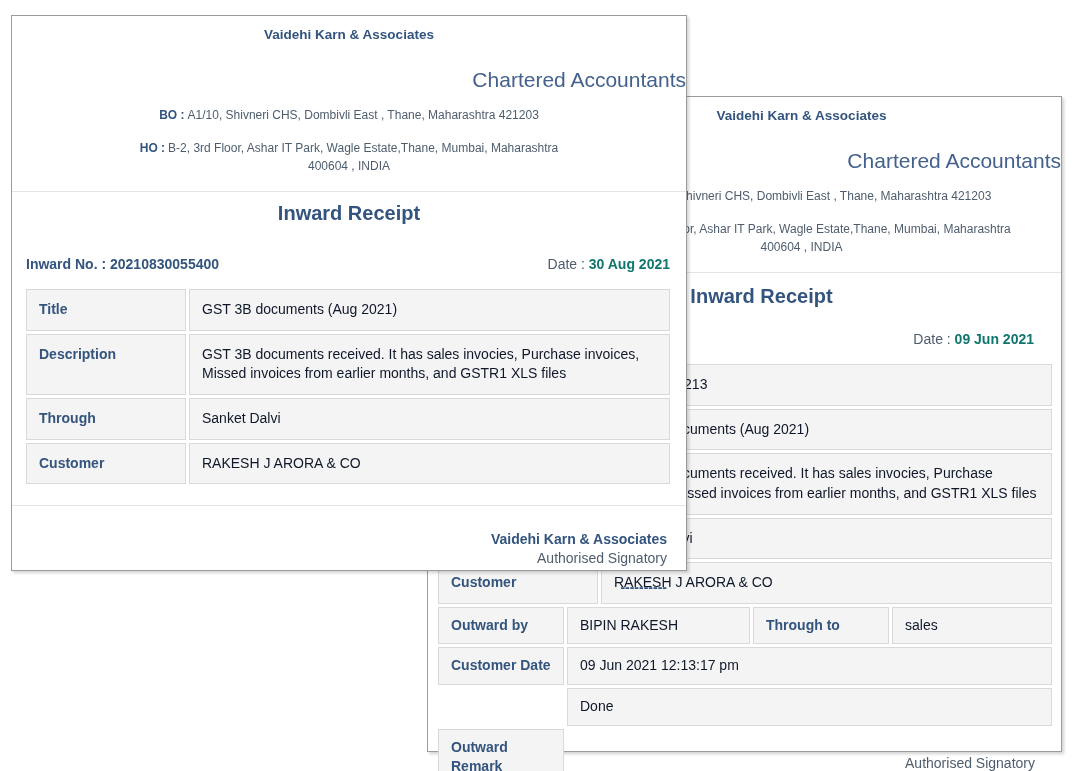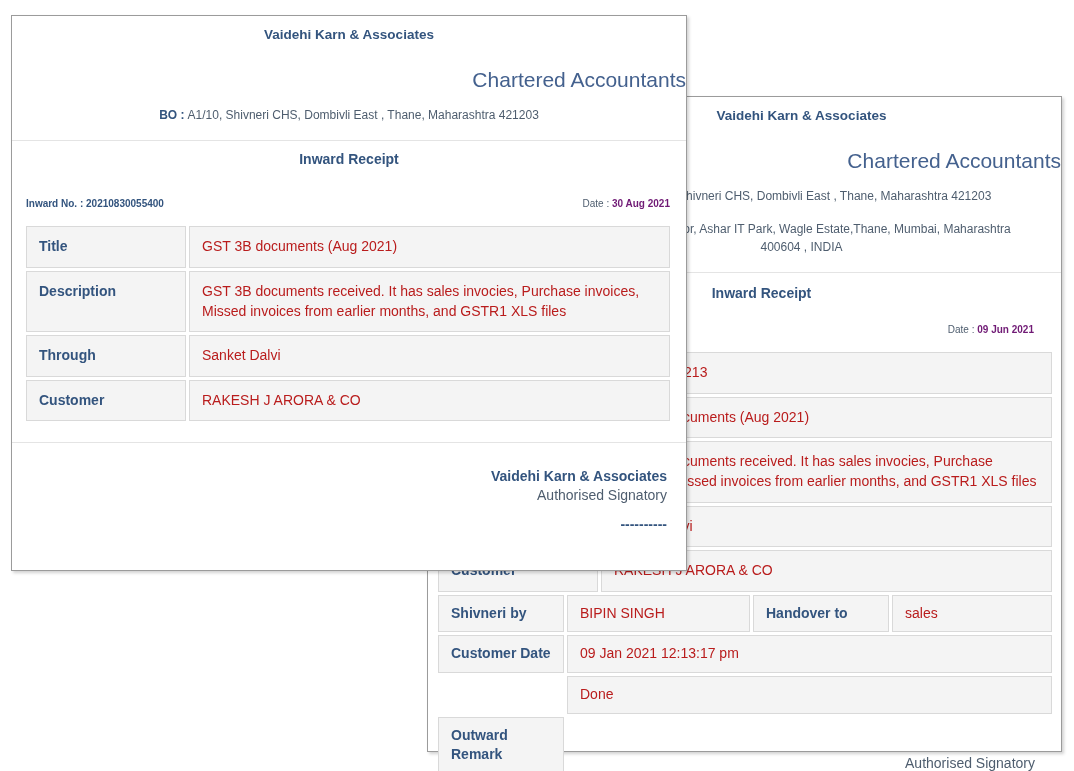--- a/index.html
+++ b/index.html
@@ -13,30 +13,30 @@
   }
   .card-outward{left:427px;top:96px;width:635px;height:656px;z-index:1;}
   .card-inward{left:11px;top:15px;width:676px;height:556px;z-index:2;}
 
   .company{font-size:13.5px;font-weight:bold;color:#33547e;text-align:center;margin-top:11px;}
   .subtitle{font-size:21px;color:#44618e;text-align:right;margin-top:26px;}
   .addr{font-size:12px;color:#4e5d6e;text-align:center;margin-top:15px;line-height:1.45;}
   .addr b{color:#33547e;margin-right:3px;}
   .addr.ho{max-width:440px;margin-left:auto;margin-right:auto;margin-top:16px;}
   .divider{border:none;border-top:1px solid #e4e4e4;margin:0;}
-  .receipt-title{font-size:14px;font-weight:bold;color:#33547e;text-align:center;margin:0;}
-  .meta{display:flex;justify-content:space-between;font-size:10px;color:#33547e;}
+  .receipt-title{font-size:20px;font-weight:bold;color:#33547e;text-align:center;margin:0;}
+  .meta{display:flex;justify-content:space-between;font-size:14px;color:#33547e;}
   .meta .lbl{font-weight:bold;}
   .meta .soft{font-weight:normal;color:#4e5d6e;}
-  .meta b{color:#701a75;}
+  .meta b{color:#0f766e;}
 
   .tbl{display:grid;gap:3px;border-radius:18px;}
   .cell{
     background:#f4f4f4;border:1px solid #d9d9d9;box-sizing:border-box;
-    font-size:14px;padding:10px 12px;color:#b91c1c;line-height:1.4;
+    font-size:14px;padding:10px 12px;color:#0f172a;line-height:1.4;
   }
   .cell.lab{font-weight:bold;color:#33547e;}
   .tbl2 .cell{padding:8px 12px;}
 
   .sig{text-align:right;}
   .sig .sig-co{font-size:14px;font-weight:bold;color:#33547e;}
   .sig .sig-role{font-size:14px;color:#4e5d6e;margin-top:3px;}
   .dashes{font-size:14px;font-weight:bold;color:#33547e;text-align:right;}
 
   
@@ -89,41 +89,44 @@
       <div class="cell lab">Title</div>
       <div class="cell">GST 3B documents (Aug 2021)</div>
       <div class="cell lab">Description</div>
       <div class="cell">GST 3B documents received. It has sales invocies, Purchase invoices, Missed invoices from earlier months, and GSTR1 XLS files</div>
       <div class="cell lab">Through</div>
       <div class="cell">Sanket Dalvi</div>
       <div class="cell lab">Customer</div>
       <div class="cell">RAKESH J ARORA &amp; CO</div>
     </div>
     <div class="tbl tbl2 tblB">
-      <div class="cell lab">Shivneri by</div>
-      <div class="cell">BIPIN SINGH</div>
-      <div class="cell lab">Handover to</div>
+      <div class="cell lab">Outward by</div>
+      <div class="cell">BIPIN RAKESH</div>
+      <div class="cell lab">Through to</div>
       <div class="cell">sales</div>
       <div class="cell lab">Customer Date</div>
-      <div class="cell" style="grid-column:2 / 5;">09 Jan 2021 12:13:17 pm</div>
+      <div class="cell" style="grid-column:2 / 5;">09 Jun 2021 12:13:17 pm</div>
       <div class="cell" style="grid-column:2 / 5;">Done</div>
       <div class="cell lab">Outward Remark</div>
     </div>
     <hr class="divider d2">
 
   </div>
 
   <div class="overflow-sig">Authorised Signatory</div>
 
   <div class="card card-inward">
     <div class="hdr">
       <div class="company">Vaidehi Karn &amp; Associates</div>
       <div class="subtitle">Chartered Accountants</div>
       <div class="addr bo">
         <b>BO :</b><span>A1/10, Shivneri CHS, Dombivli East , Thane, Maharashtra 421203</span>
+      </div>
+      <div class="addr ho">
+        <b>HO :</b><span>B-2, 3rd Floor, Ashar IT Park, Wagle Estate,Thane, Mumbai, Maharashtra 400604 , INDIA</span>
       </div>
     </div>
     <hr class="divider d1">
     <div class="receipt-title">Inward Receipt</div>
     <div class="meta">
       <span class="lbl"><span>Inward No. :</span> <span>20210830055400</span></span>
       <span><span class="soft">Date :</span> <b>30 Aug 2021</b></span>
     </div>
     <div class="tbl">
       <div class="cell lab">Title</div>

